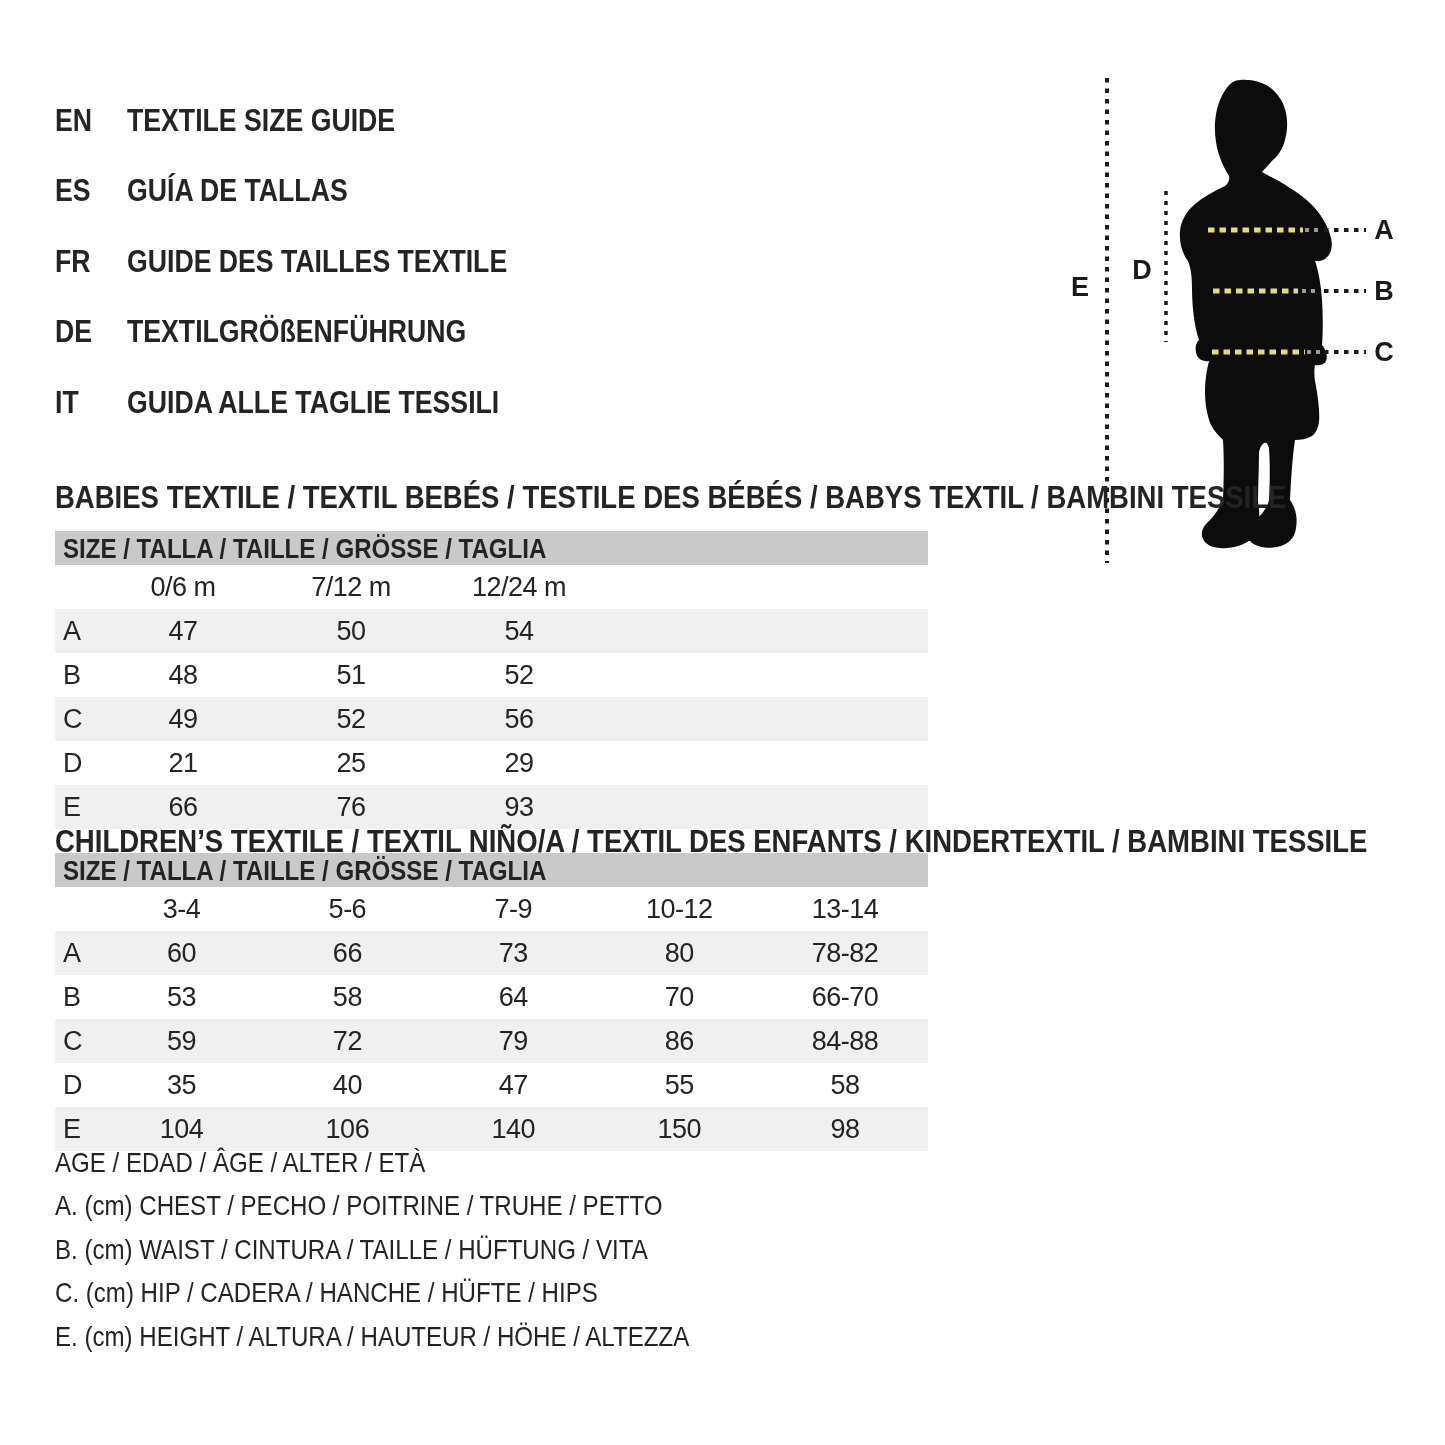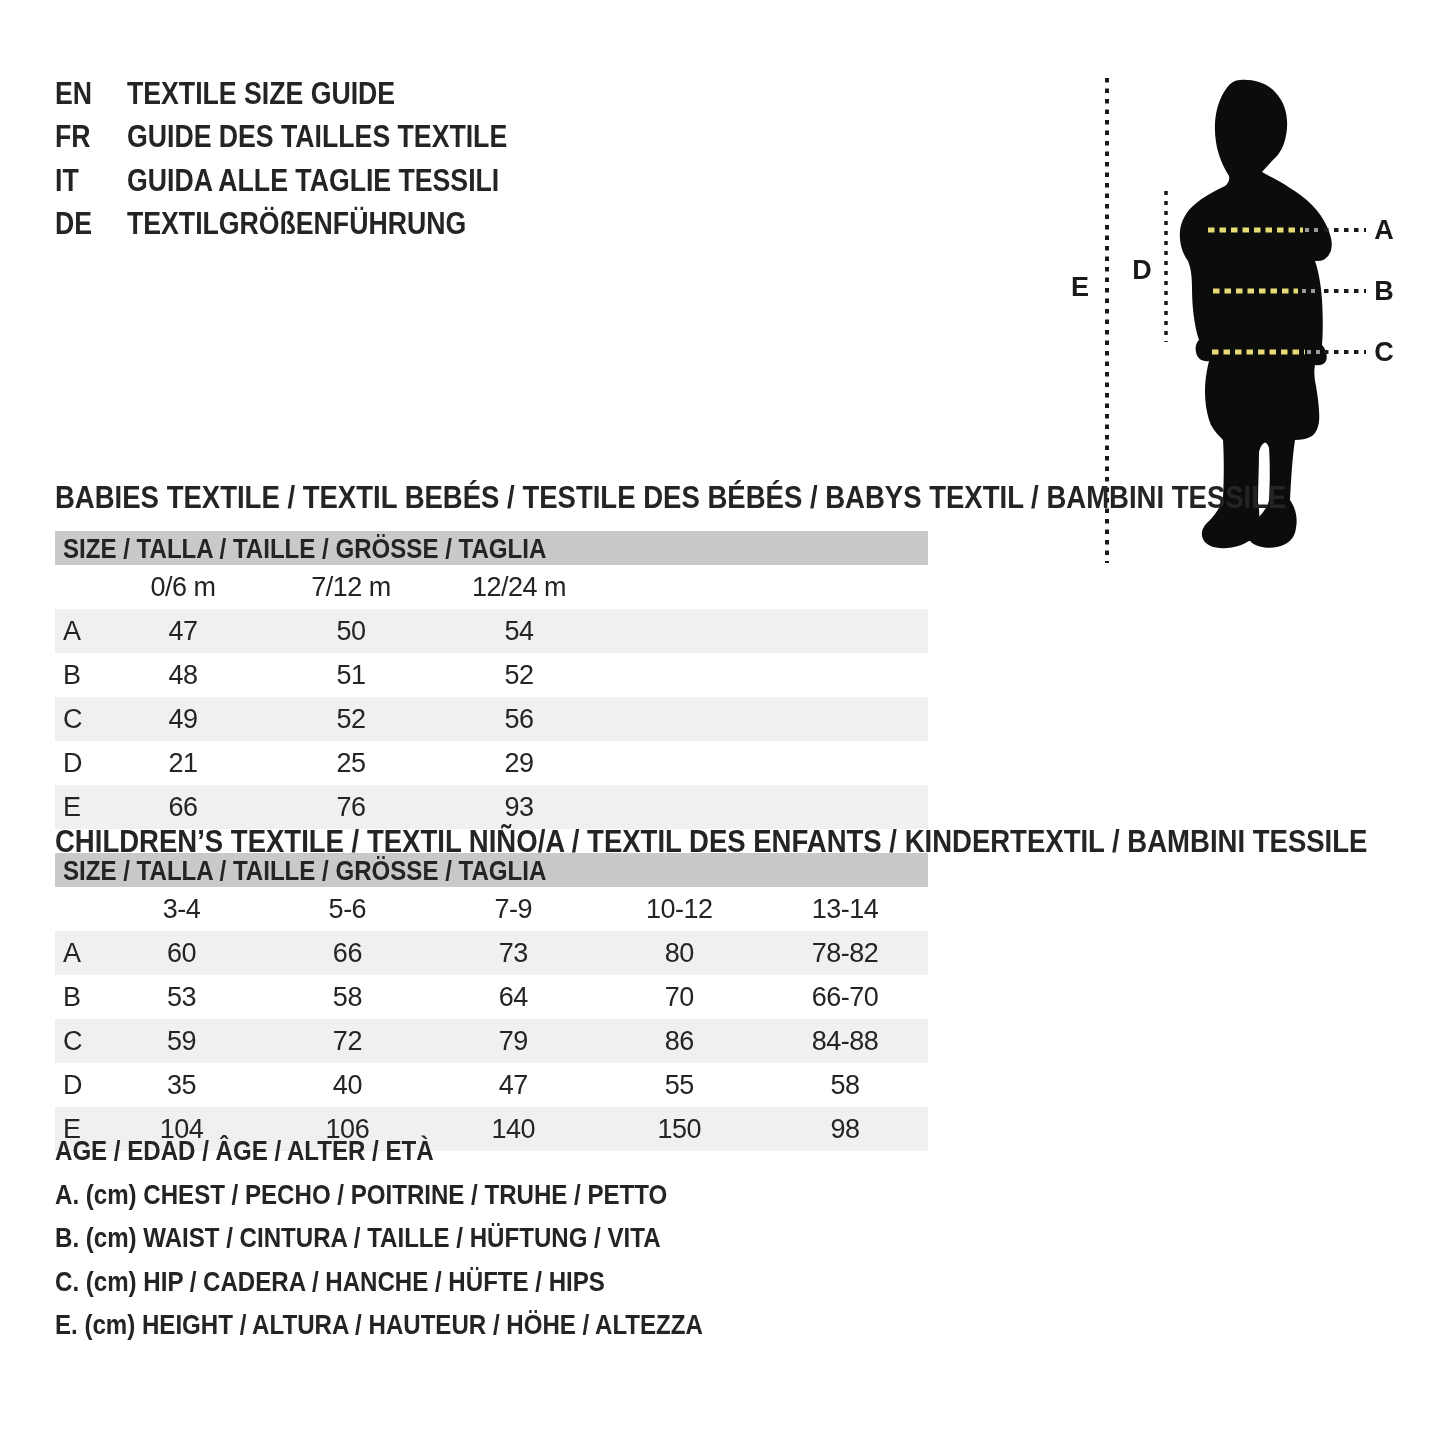--- a/index.html
+++ b/index.html
@@ -2,66 +2,70 @@
 <html><head>
 <meta charset="utf-8">
 <style>
   html,body{margin:0;padding:0;background:#ffffff;}
   .page{position:relative;width:1445px;height:1445px;background:#ffffff;overflow:hidden;
         font-family:"Liberation Sans","DejaVu Sans",sans-serif;color:#242424;}
   .cond{transform:scaleX(0.86);transform-origin:0 50%;white-space:nowrap;display:inline-block;}
 
   
   .lang-block{position:absolute;left:55px;top:72px;}
-  .lang-row{display:flex;align-items:center;height:43.5px;}
+  .lang-row{display:flex;align-items:center;height:43.5px;margin-top:27px;}
   .lang-code{width:72px;font-size:31px;font-weight:700;}
   .lang-title{font-size:31px;font-weight:700;}
 
   
   .section-title{position:absolute;left:55px;height:32px;line-height:32px;font-size:32px;font-weight:700;}
 
   
   .size-table{position:absolute;left:55px;width:873px;}
   .bar{height:34px;background:#c9c9c9;display:flex;align-items:flex-end;padding-left:8px;box-sizing:border-box;}
   .bar-text{font-size:28px;font-weight:700;}
   .trow{height:44px;display:flex;align-items:center;}
   .trow.stripe{background:#f0f0f0;}
   .cl{width:36px;padding-left:8px;font-size:27px;letter-spacing:-0.5px;box-sizing:content-box;}
   .cv{width:168px;text-align:center;font-size:27px;letter-spacing:-0.5px;}
 
   
   .legend-block{position:absolute;left:55px;top:1135px;}
-  .legend-line{height:43.5px;display:flex;align-items:flex-start;font-size:28px;font-weight:bold;}
+  .legend-line{height:43.5px;display:flex;align-items:flex-end;font-size:28px;}
 
   
   .figure-svg{position:absolute;left:1040px;top:70px;width:400px;height:520px;}
   .measure-label{position:absolute;width:28px;height:30px;line-height:30px;text-align:center;
                  font-size:27px;font-weight:700;color:#1a1a1a;}
 </style>
 </head>
 <body>
 
 <div class="page">
 
   <div class="lang-block">
     <div class="lang-row">
       <span class="lang-code cond">EN</span>
       <span class="lang-title cond">TEXTILE SIZE GUIDE</span>
     </div>
     <div class="lang-row">
+      <span class="lang-code cond">ES</span>
+      <span class="lang-title cond">GUÍA DE TALLAS</span>
+    </div>
+    <div class="lang-row">
       <span class="lang-code cond">FR</span>
       <span class="lang-title cond">GUIDE DES TAILLES TEXTILE</span>
     </div>
     <div class="lang-row">
+      <span class="lang-code cond">DE</span>
+      <span class="lang-title cond">TEXTILGRÖßENFÜHRUNG</span>
+    </div>
+    <div class="lang-row">
       <span class="lang-code cond">IT</span>
       <span class="lang-title cond">GUIDA ALLE TAGLIE TESSILI</span>
-    </div>
-    <div class="lang-row">
-      <span class="lang-code cond">DE</span>
-      <span class="lang-title cond">TEXTILGRÖßENFÜHRUNG</span>
     </div>
   </div>
 
   <svg class="figure-svg" viewBox="1040 70 400 520">
     <path fill="#0c0c0c" d="
       M1240 80
       C1252 79 1266 82 1275 92
       C1284 101 1288 114 1287 128
       C1286 141 1282 152 1274 159
       C1270 163 1266 168 1262 172

